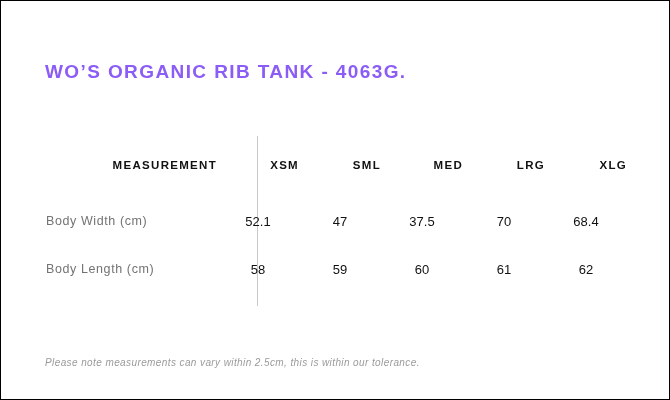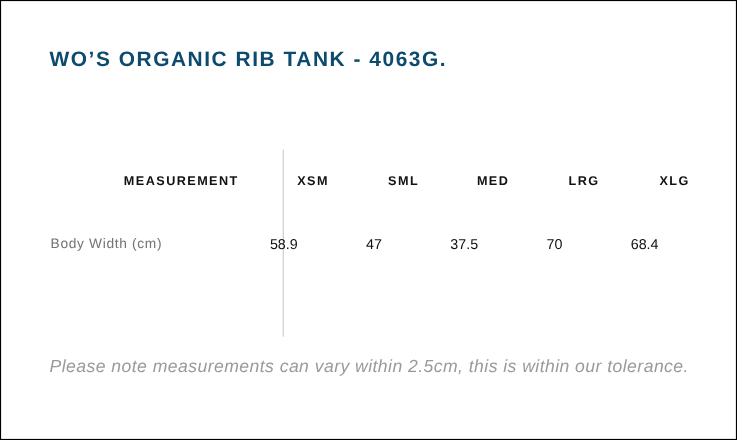--- a/index.html
+++ b/index.html
@@ -24,25 +24,25 @@
   .inner {
     position: absolute;
     left: 44px;
     top: 0;
     right: 44px;
     bottom: 0;
   }
   .title {
     position: absolute;
     left: 0;
-    top: 43px;
+    top: 60px;
     font-size: 19px;
     font-weight: bold;
     letter-spacing: 1.4px;
-    color: #0c4a6e;
+    color: #8b5cf6;
     white-space: nowrap;
   }
   .size-table {
     position: absolute;
     left: 0;
     top: 132px;
     width: 582px;
     border-collapse: collapse;
     table-layout: fixed;
   }
@@ -84,22 +84,22 @@
     position: absolute;
     left: 212px;
     top: 135px;
     width: 1px;
     height: 170px;
     background: #c9c9c9;
   }
   .note {
     position: absolute;
     left: 0;
-    top: 324px;
-    font-size: 16px;
+    top: 356px;
+    font-size: 10px;
     font-style: italic;
     color: #9a9a9a;
     letter-spacing: 0.4px;
     white-space: nowrap;
   }
 </style>
 </head>
 <body>
 
 <div class="page">
@@ -124,25 +124,33 @@
           <th>XSM</th>
           <th>SML</th>
           <th>MED</th>
           <th>LRG</th>
           <th>XLG</th>
         </tr>
       </thead>
       <tbody>
         <tr class="data-row">
           <td class="row-label">Body Width (cm)</td>
-          <td>58.9</td>
+          <td>52.1</td>
           <td>47</td>
           <td>37.5</td>
           <td>70</td>
           <td>68.4</td>
+        </tr>
+        <tr class="data-row">
+          <td class="row-label">Body Length (cm)</td>
+          <td>58</td>
+          <td>59</td>
+          <td>60</td>
+          <td>61</td>
+          <td>62</td>
         </tr>
       </tbody>
     </table>
 
     <div class="note">Please note measurements can vary within 2.5cm, this is within our tolerance.</div>
 
   </div>
 </div>
 
 </body></html>

